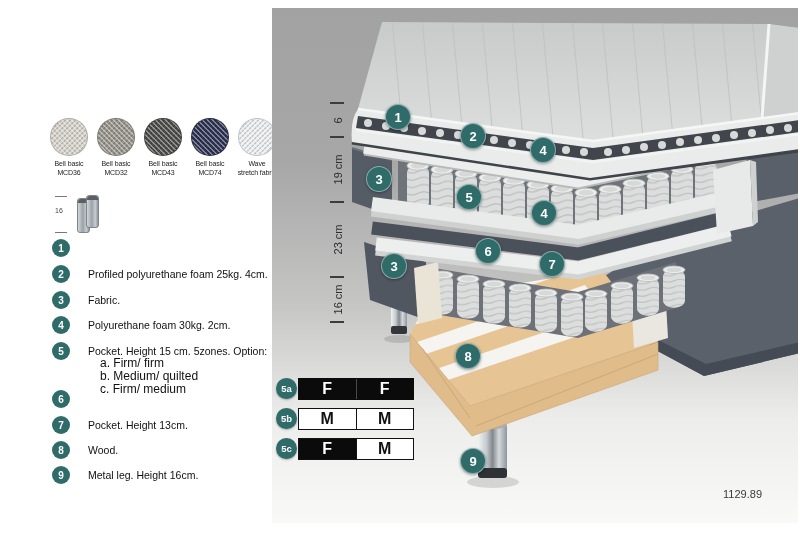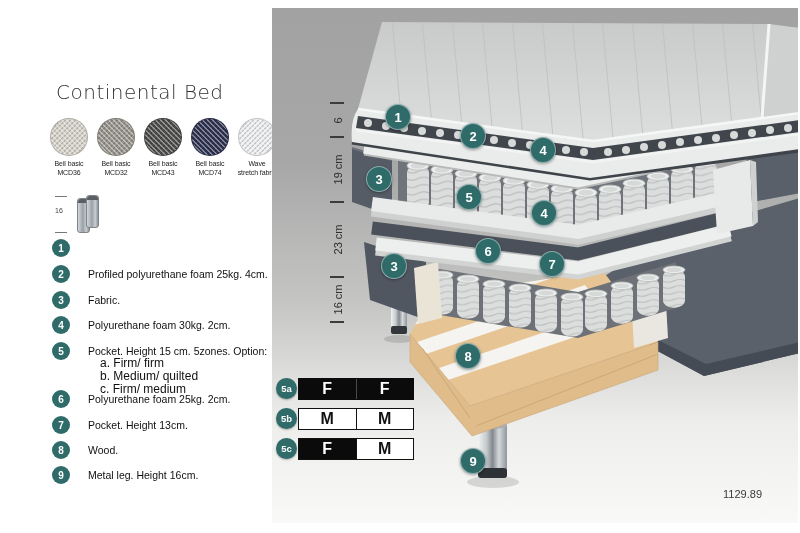--- a/index.html
+++ b/index.html
@@ -63,21 +63,20 @@
   .bar-c{border:1px solid #111;}
   .bar-c .firm-cell + .firm-cell{border-left:1px solid #111;}
   #version{position:absolute;left:400px;top:480px;width:90px;text-align:right;
            font-size:11px;color:#3a3a3a;}
 </style>
 </head>
 <body>
 
 <div id="stage">
 
-  <div id="subtitle">Continental Bed</div>
 
   <div id="swatches">
     <div class="swatch">
       <div class="swatch-circle" style="background-color: rgb(214, 211, 202);"></div>
       <div class="swatch-label"><span>Bell basic</span><br>
         <span>MCD36</span></div>
     </div>
     <div class="swatch">
       <div class="swatch-circle" style="background-color: rgb(151, 148, 140);"></div>
       <div class="swatch-label"><span>Bell basic</span><br>
@@ -127,21 +126,20 @@
     <div class="legend-num">5</div>
     <div class="legend-text">Pocket. Height 15 cm. 5zones. Option:</div>
   </div>
   <div class="legend-options" style="top:357px;">
     <div>a. Firm/ firm</div>
     <div>b. Medium/ quilted</div>
     <div>c. Firm/ medium</div>
   </div>
   <div class="legend-item" style="top:390px;">
     <div class="legend-num">6</div>
-    <div class="legend-text">Polyurethane foam 25kg. 2cm.</div>
   </div>
   <div class="legend-item" style="top:416px;">
     <div class="legend-num">7</div>
     <div class="legend-text">Pocket. Height 13cm.</div>
   </div>
   <div class="legend-item" style="top:441px;">
     <div class="legend-num">8</div>
     <div class="legend-text">Wood.</div>
   </div>
   <div class="legend-item" style="top:466px;">

